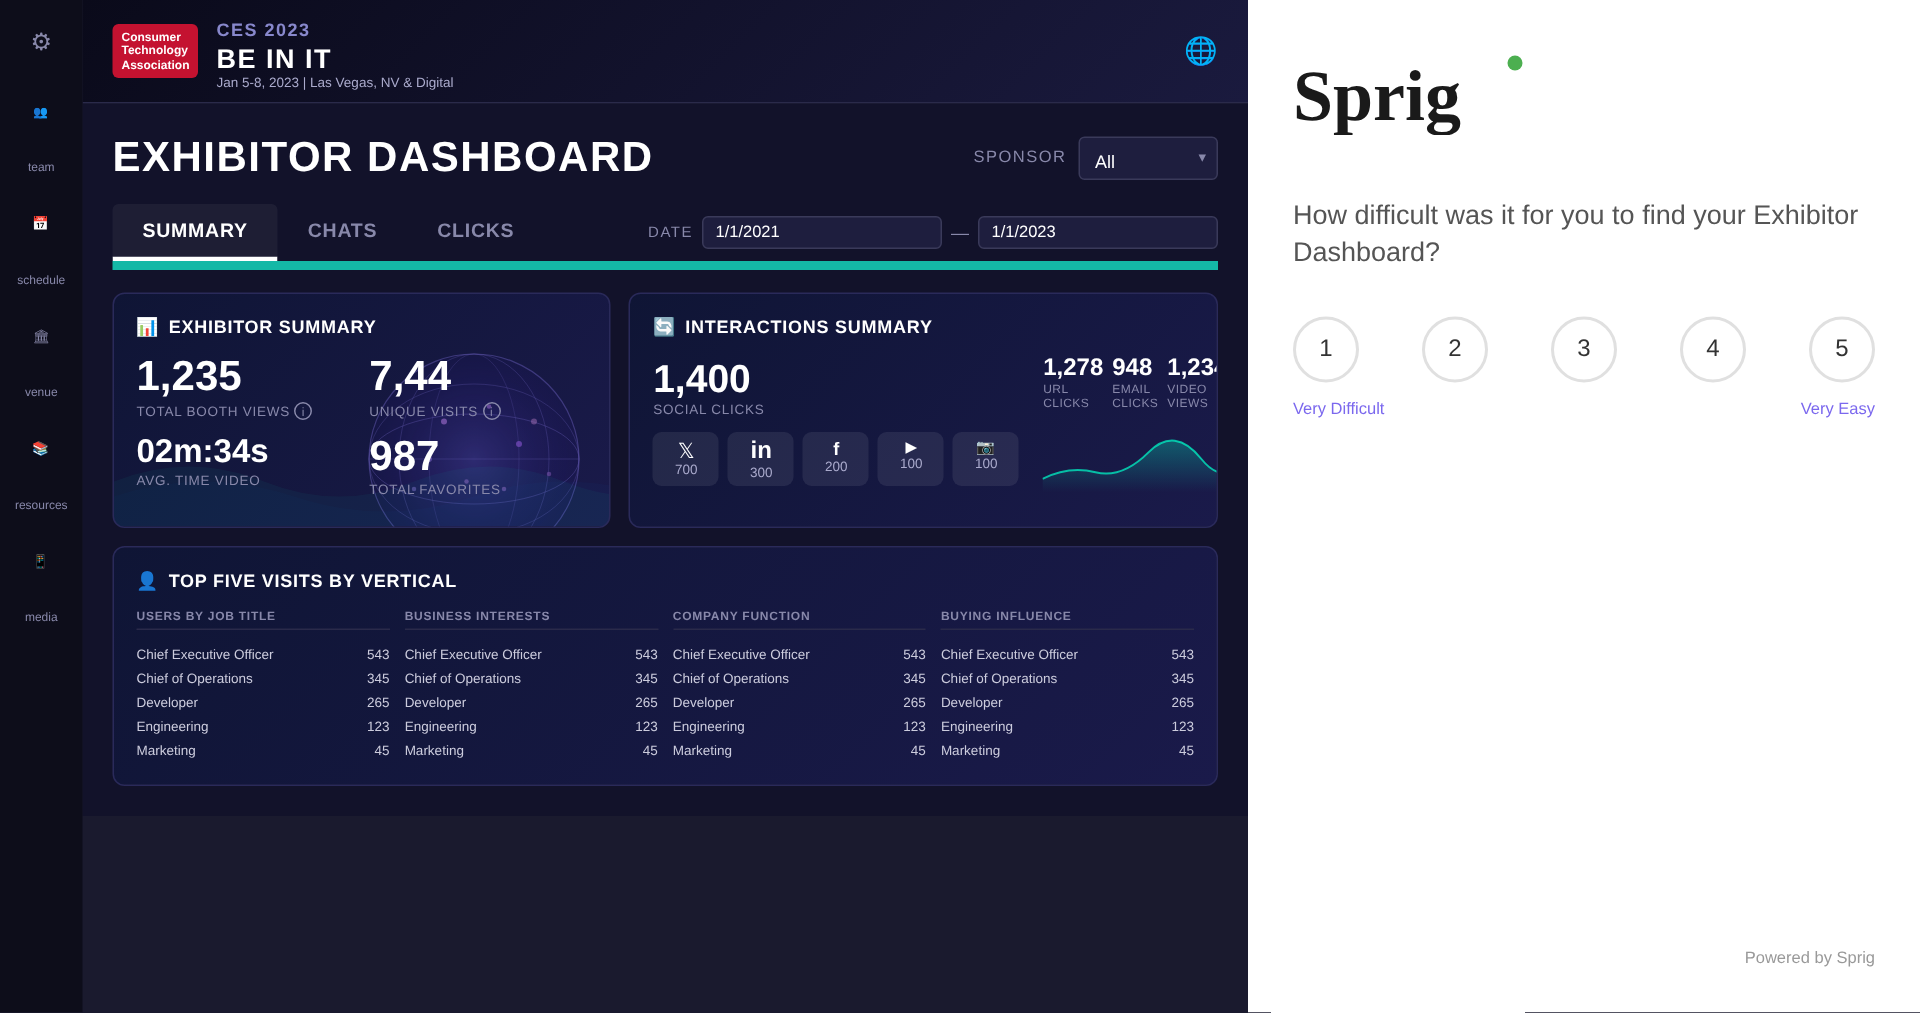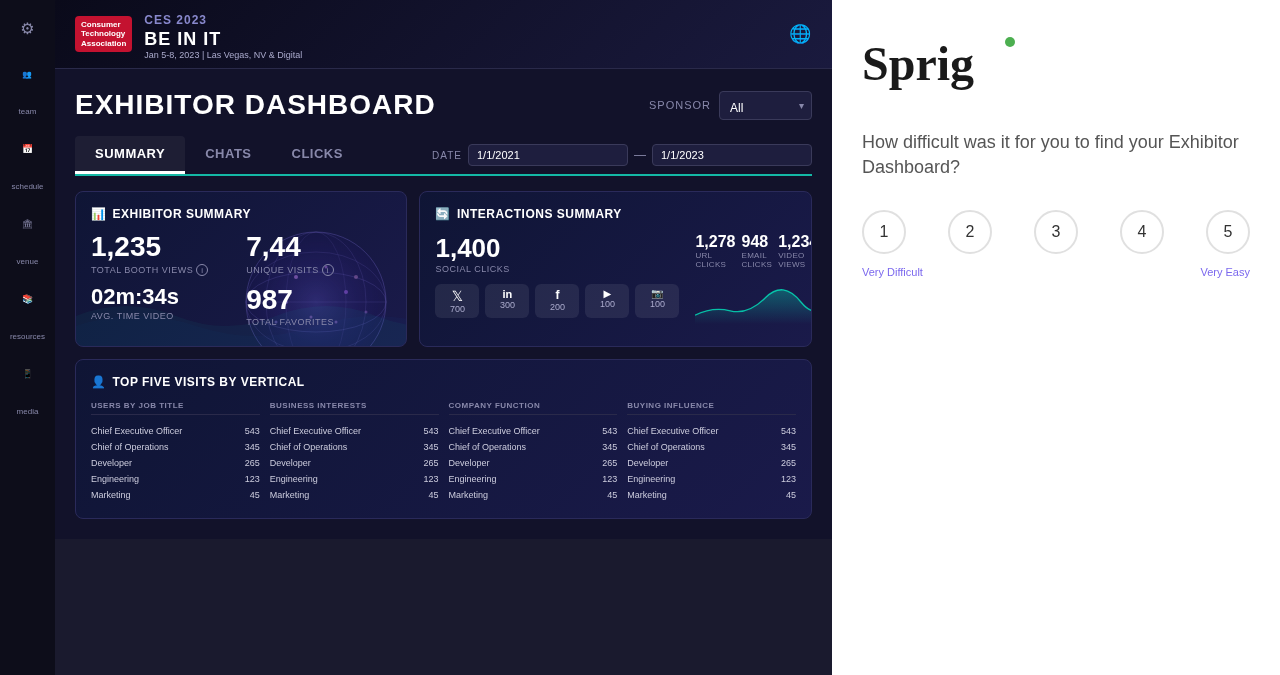--- a/index.html
+++ b/index.html
@@ -129,21 +129,21 @@
       transform: translateY(-50%);
       color: #8888aa;
       pointer-events: none;
       font-size: 10px;
     }
 
     
     .tabs-row {
       display: flex;
       justify-content: space-between;
-      border-bottom: 2px solid #14b8a6;
+      border-bottom: 6px solid #14b8a6;
       margin-bottom: 15px;
     }
     .tabs {
       display: flex;
       gap: 0;
     }
     .tab {
       padding: 10px 20px;
       color: #8888aa;
       font-size: 13px;
@@ -564,21 +564,21 @@
         <div style="display:flex; gap:16px;">
           <div>
             <div class="big-stat">1,400</div>
             <div class="big-stat-label">SOCIAL CLICKS</div>
             <div class="social-icons-row">
               <div class="social-badge">
                 <span class="s-icon">𝕏</span>
                 <span class="s-count">700</span>
               </div>
               <div class="social-badge">
-                <span class="s-icon" style="font-size:11px;font-weight:bold;">in</span>
+                <span class="s-icon" style="font-size:16px;font-weight:bold;">in</span>
                 <span class="s-count">300</span>
               </div>
               <div class="social-badge">
                 <span class="s-icon" style="font-size:12px;font-weight:bold;">f</span>
                 <span class="s-count">200</span>
               </div>
               <div class="social-badge">
                 <span class="s-icon" style="font-size:10px;">▶</span>
                 <span class="s-count">100</span>
               </div>
@@ -749,13 +749,14 @@
     <button class="rating-btn">3</button>
     <button class="rating-btn">4</button>
     <button class="rating-btn">5</button>
   </div>
 
   <div class="rating-labels">
     <span class="rating-label-text">Very Difficult</span>
     <span class="rating-label-text">Very Easy</span>
   </div>
 
+  <div class="powered-by">Powered by Sprig</div>
 </div>
 
 </body></html>

